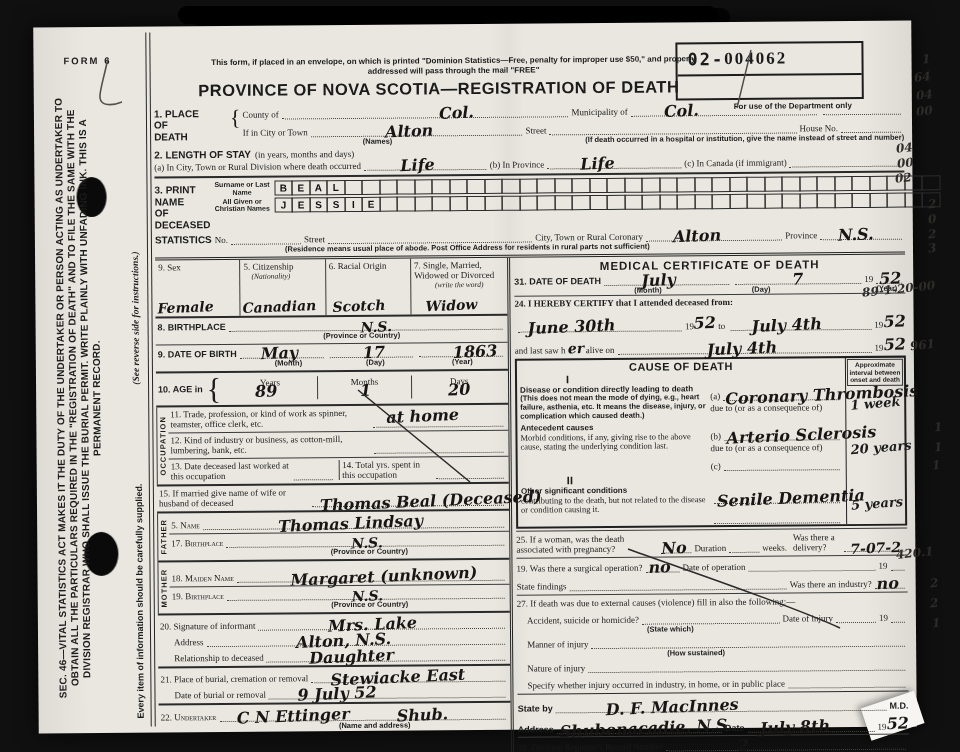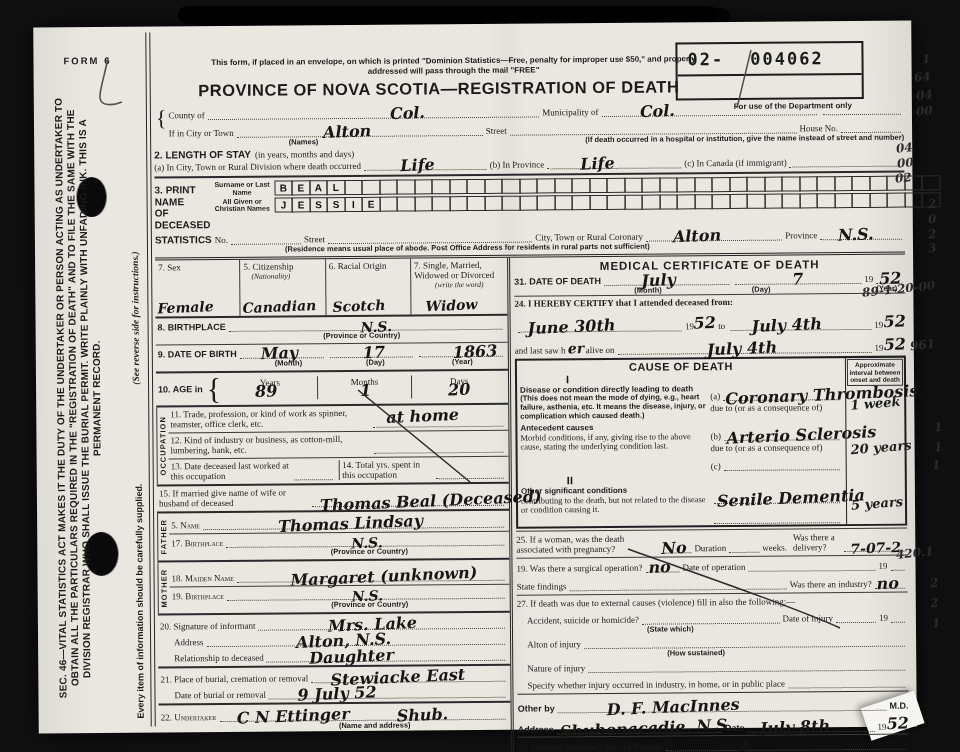--- a/index.html
+++ b/index.html
@@ -37,21 +37,21 @@
   .hw.big{font-size:16px;}
   .tiny{font-size:7.5px;}
   .notec{font:bold 7.5px "Liberation Sans",sans-serif;}
 
   .mail-notice{width:66%;margin:26px 0 2px 7%;text-align:center;font:bold 8px/1.3 "Liberation Sans",sans-serif;}
   .title{width:72%;text-align:center;font:bold 16.5px "Liberation Sans",sans-serif;letter-spacing:.5px;margin:2px 0 8px 2%;}
   .regbox{position:absolute;right:40px;top:14px;width:184px;height:54px;border:2.5px solid #1d1d1d;}
   .regbox .top{display:flex;align-items:center;height:30px;border-bottom:2px solid #1d1d1d;
                font:bold 17px "DejaVu Sans Mono",monospace;letter-spacing:2px;}
   .regbox .prefix{margin-left:10px;}
-  .regbox .num{margin-left:26px;}
+  .regbox .num{font-family:Liberation Serif, serif;}
   .dept-note{position:absolute;right:52px;top:74px;font:bold 8px "Liberation Sans",sans-serif;}
 
   .sec{position:relative;}
   .brace{font-size:22px;font-weight:normal;line-height:.9;margin:0 2px;}
   .seclabel{font:bold 10px/1.15 "Liberation Sans",sans-serif;white-space:pre-line;}
 
   .gridrow{display:flex;align-items:center;margin:1px 0;}
   .cellwrap{display:flex;flex:1;}
   .cell{width:16.5px;height:13px;border:1px solid #2c2c2c;margin-right:-1px;
         font:bold 10px/13px "Liberation Sans",sans-serif;text-align:center;color:#111;}
@@ -111,20 +111,23 @@
       <div class="title">PROVINCE OF NOVA SCOTIA—REGISTRATION OF DEATH</div>
       <div class="regbox">
         <div class="top">
           <span class="prefix">02-</span>
           <span class="num">004062</span>
         </div>
       </div>
       <div class="dept-note">For use of the Department only</div>
 
       <div class="sec" style="display:flex;margin-top:2px;">
+        <div class="seclabel" style="width:74px;">1. PLACE
+OF
+DEATH</div>
         <div class="brace">{</div>
         <div style="flex:1;">
           <div class="row">
             <span>County of</span>
             <span class="dots" style="flex:2;">
                 <span class="hw big" style="left:55%;">Col.</span>
               </span>
             <span>Municipality of</span>
             <span class="dots" style="flex:1.3;">
                 <span class="hw big" style="left:18%;">Col.</span>
@@ -278,21 +281,21 @@
         </div>
         <div class="notec" style="margin-left:130px;">(Residence means usual place of abode.  Post Office Address for residents in rural parts not sufficient)</div>
       </div>
 
       <div class="cols">
 
         <div class="colL">
 
           <div class="fitem first hdr4" style="padding:0;">
             <div class="hcol">
-              <span>7. Sex</span>
+              <span>9. Sex</span>
               <span class="hw" style="left:2px;bottom:2px;">Female</span>
             </div>
             <div class="hcol">
               <div>5. Citizenship</div>
               <div class="tiny" style="font-style:italic;margin-left:8px;">(Nationality)</div>
               <span class="hw" style="left:2px;bottom:2px;">Canadian</span>
             </div>
             <div class="hcol">
               <div>6. Racial Origin</div>
               <span class="hw" style="left:6px;bottom:2px;">Scotch</span>
@@ -644,37 +647,37 @@
             <div class="row" style="margin-top:5px;">
               <span style="margin-left:10px;">Accident, suicide or homicide?</span>
               <span class="dots"></span>
               <span>Date of injury</span>
               <span class="dots short" style="width:40px;"></span>
               <span>19</span>
               <span class="dots short" style="width:14px;"></span>
             </div>
             <div class="notec" style="margin-left:130px;">(State which)</div>
             <div class="row" style="margin-top:3px;">
-              <span style="margin-left:10px;">Alton of injury</span>
+              <span style="margin-left:10px;">Manner of injury</span>
               <span class="dots"></span>
             </div>
             <div class="notec" style="margin-left:150px;">(How sustained)</div>
             <div class="row" style="margin-top:3px;">
               <span style="margin-left:10px;">Nature of injury</span>
               <span class="dots"></span>
             </div>
             <div class="row" style="margin-top:5px;">
               <span style="margin-left:10px;">Specify whether injury occurred in industry, in home, or in public place</span>
               <span class="dots"></span>
             </div>
           </div>
 
           <div style="border-top:1.5px solid #2a2a2a;padding-top:3px;margin-top:3px;">
             <div class="row">
-              <span class="bp">Other by</span>
+              <span class="bp">State by</span>
               <span class="dots" style="height:15px;">
                   <span class="hw big" style="left:15%;">D. F. MacInnes</span>
                 </span>
               <span class="bp">M.D.</span>
             </div>
             <div class="row" style="margin-top:5px;">
               <span class="bp">Address</span>
               <span class="dots" style="flex:1.3;">
                   <span class="hw big" style="left:2%;">Shubenacadie, N.S.</span>
                 </span>

